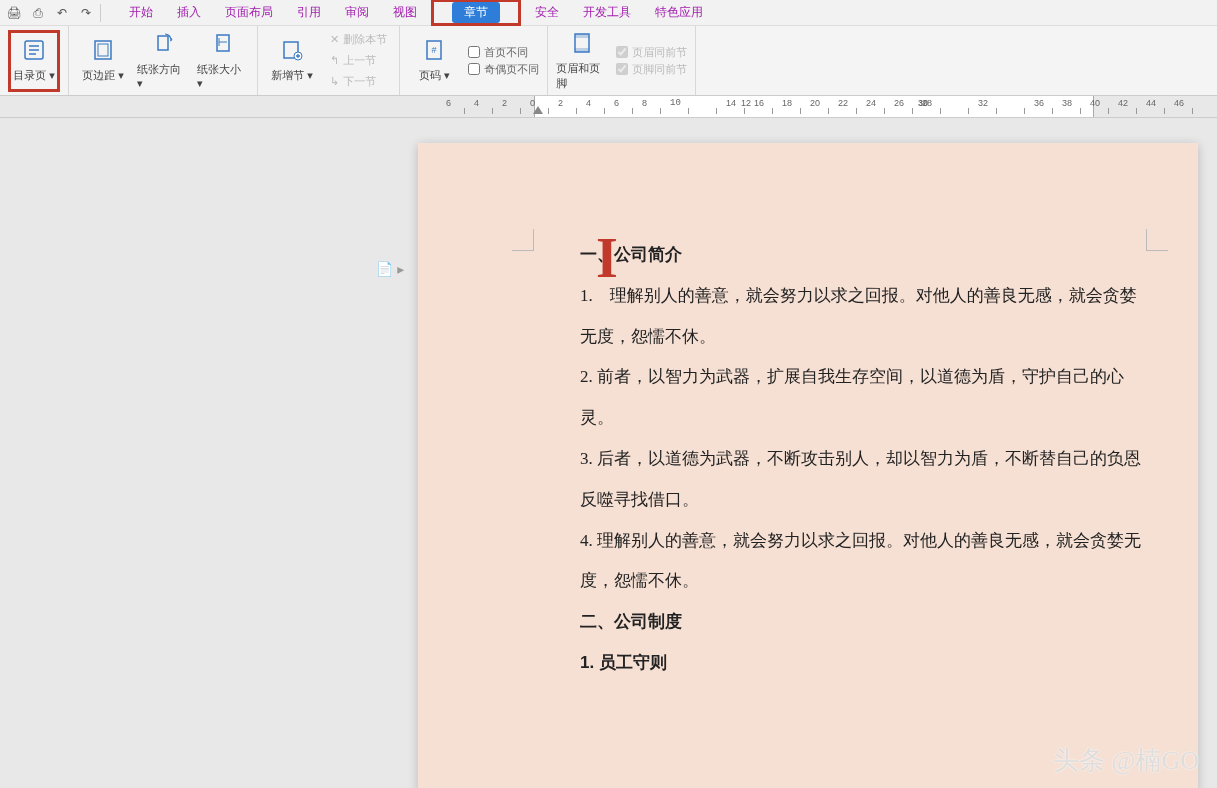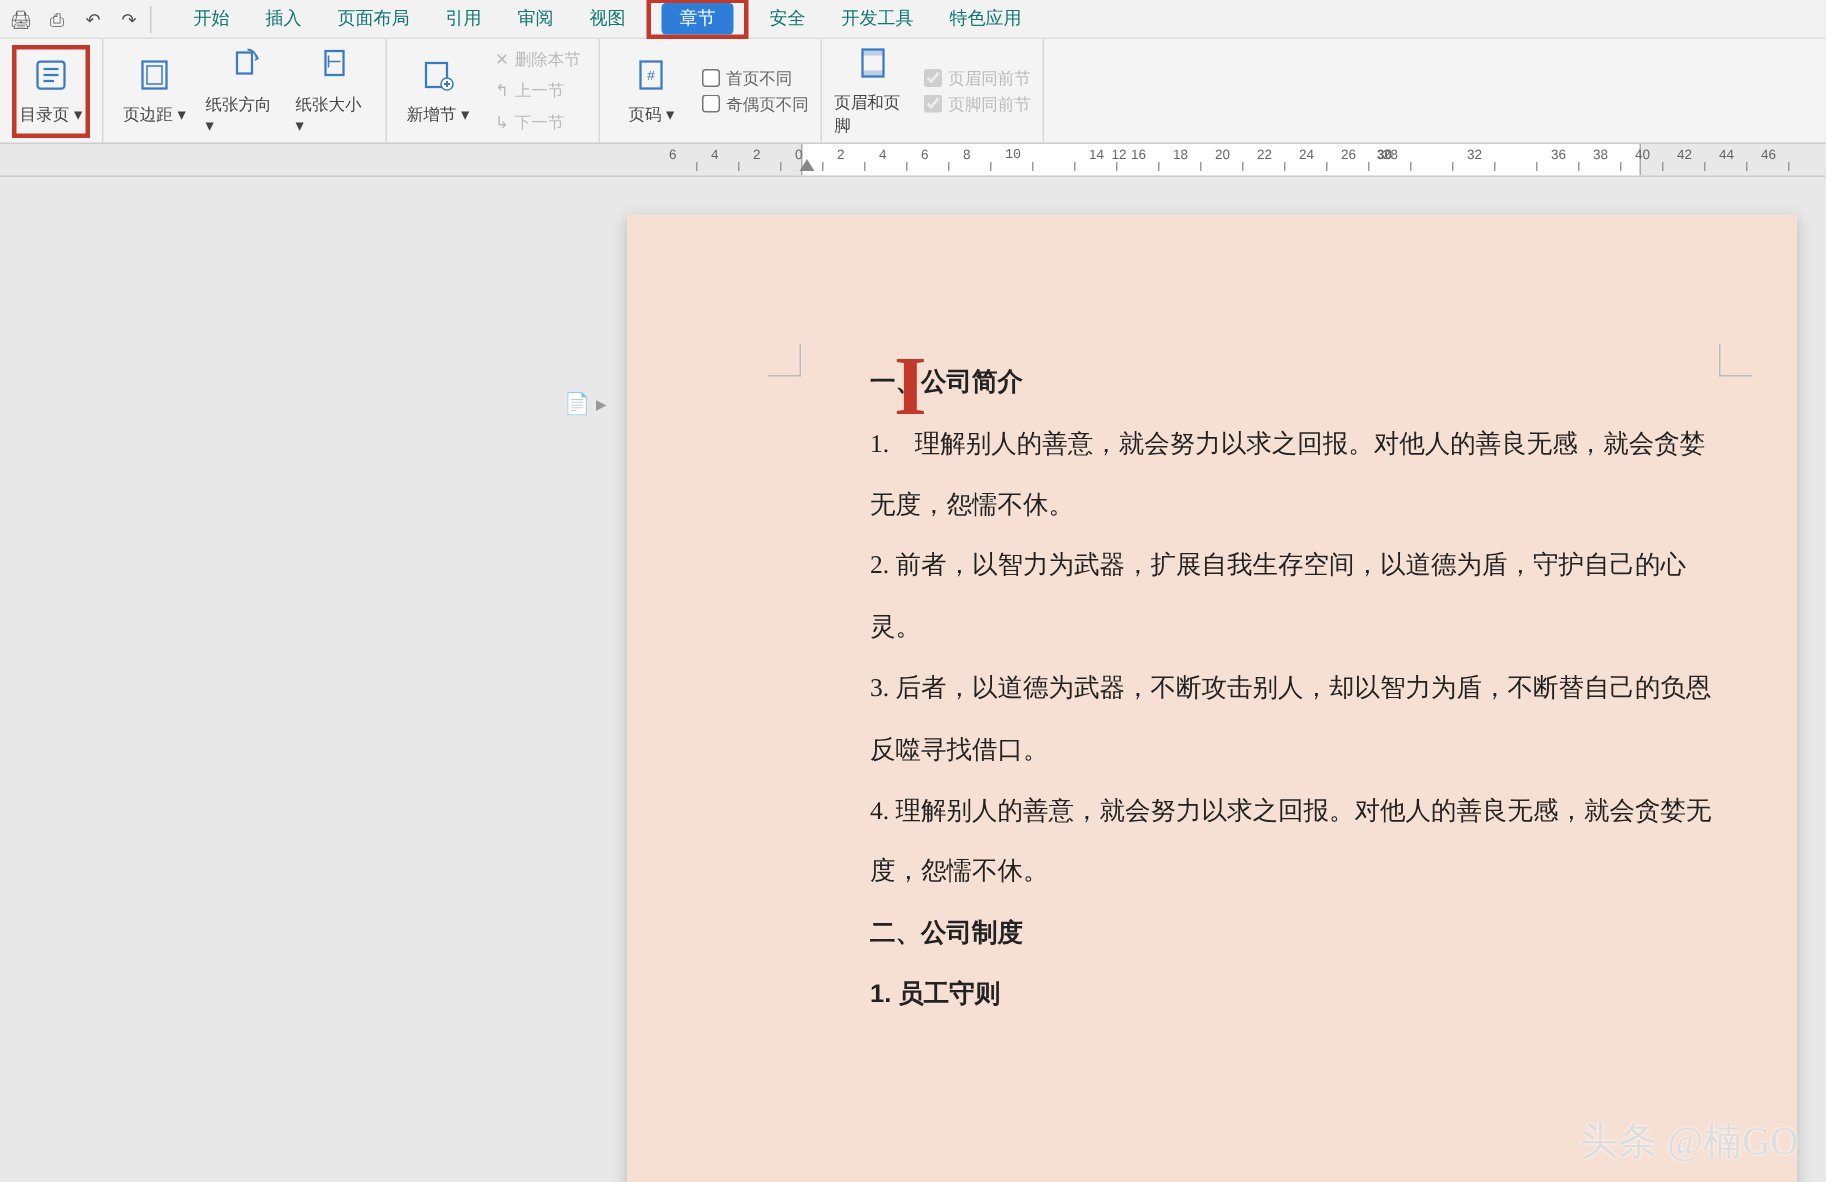--- a/index.html
+++ b/index.html
@@ -1,23 +1,23 @@
 <!DOCTYPE html>
 <html><head>
 <meta charset="utf-8">
 <style>
   * { box-sizing: border-box; margin: 0; padding: 0; }
   body { font-family: "Microsoft YaHei", sans-serif; font-size: 12px; background: #e8e8e8; color: #333; width: 1217px; height: 788px; overflow: hidden; position: relative; }
   .qat { display: flex; align-items: center; height: 26px; background: #f2f2f2; border-bottom: 1px solid #ddd; padding: 0 4px; gap: 4px; }
   .qat .qbtn { width: 20px; height: 20px; display:flex; align-items:center; justify-content:center; color:#555; }
   .qat .sep { width:1px; height:18px; background:#ccc; }
   .tabs { display:flex; align-items:center; gap: 0; margin-left: 12px; }
-  .tabs .tab { padding: 2px 12px; cursor:pointer; color:#0f766e; }
+  .tabs .tab { padding: 2px 12px; cursor:pointer; color:#a21caf; }
   .tabs .tab.active { background:#2e7dd9; color:#fff; border-radius:3px; }
-  .tabs .hl-chap { border:3px solid #c0392b; margin:0 2px; padding:0 7px; }
+  .tabs .hl-chap { border:3px solid #c0392b; margin:0 2px; padding:0 18px; }
   .ribbon { display:flex; height:70px; background:#f4f4f4; border-bottom:1px solid #ccc; }
   .group { display:flex; align-items:center; padding:4px 8px; border-right:1px solid #d8d8d8; gap:8px; }
   .bigbtn { display:flex; flex-direction:column; align-items:center; justify-content:center; width:52px; height:62px; cursor:pointer; }
   .bigbtn .ic { font-size:24px; color:#3a7ac2; }
   .bigbtn .lbl { font-size:11px; color:#444; }
   .hl-toc { border:3px solid #c0392b; }
   .col { display:flex; flex-direction:column; gap:2px; }
   .mini { display:flex; align-items:center; gap:4px; font-size:11px; color:#555; padding:2px 4px; }
   .mini.disabled { color:#bbb; }
   .chk { display:flex; align-items:center; gap:4px; font-size:11px; color:#666; }

